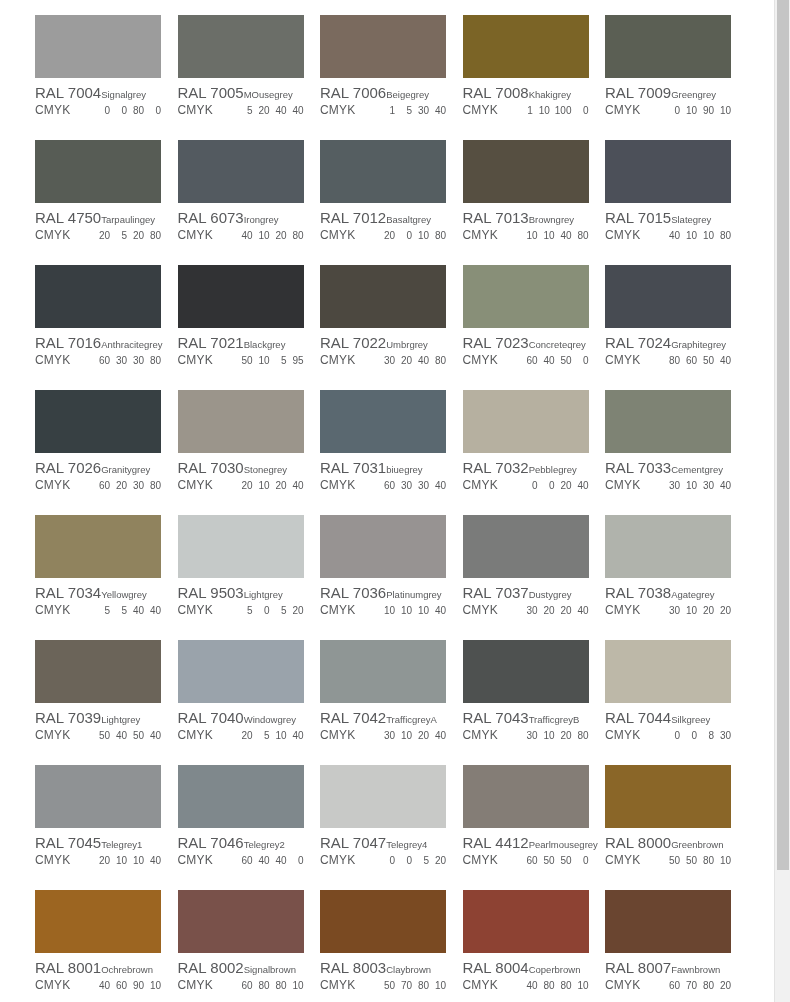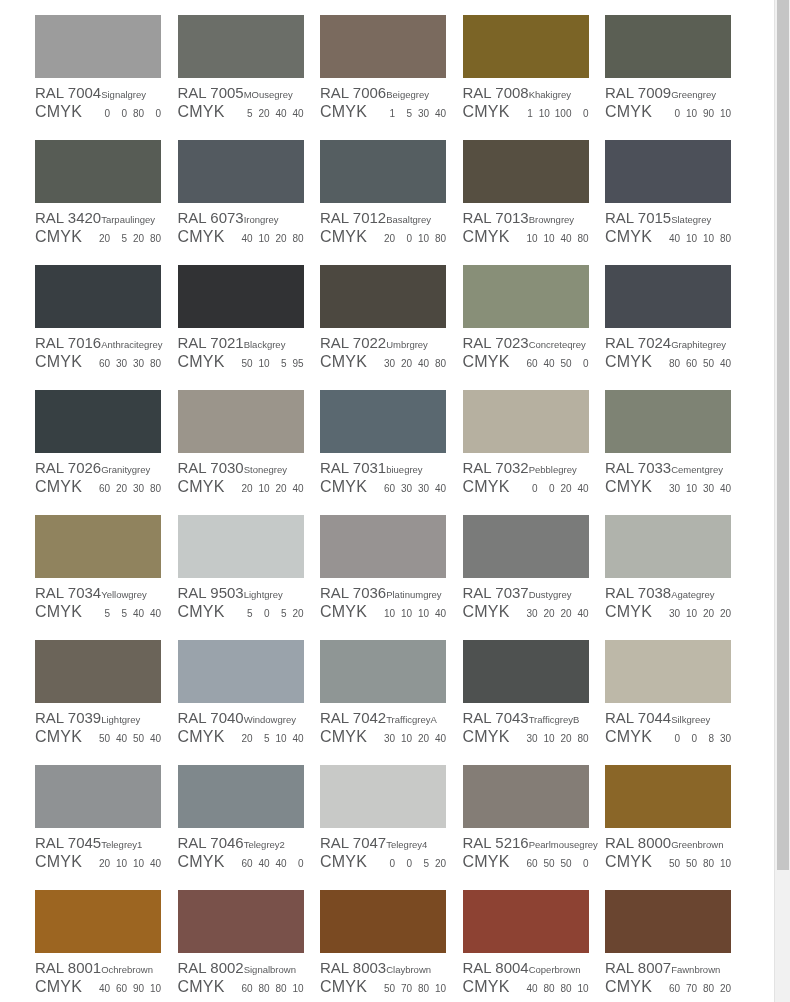--- a/index.html
+++ b/index.html
@@ -62,21 +62,21 @@
   .cmyk-row {
     margin-top: 2px;
     width: 126px;
     display: flex;
     align-items: baseline;
     white-space: nowrap;
     font-size: 10px;
     color: #58595b;
   }
   .cmyk-label {
-    font-size: 16px;
+    font-size: 12px;
     color: #58595b;
     letter-spacing: 0.2px;
   }
   .cmyk-values {
     margin-left: auto;
     display: flex;
     gap: 5px;
     font-size: 10px;
     color: #58595b;
   }
@@ -194,21 +194,21 @@
             <span>10</span>
             <span>90</span>
             <span>10</span>
           </span>
     </div>
   </div>
 
   <div class="swatch-card">
     <div class="chip" style="background: rgb(87, 92, 85);"></div>
     <div class="label-row">
-      <span class="ral-code">RAL 3420</span>
+      <span class="ral-code">RAL 4750</span>
       <span class="ral-name">Tarpaulingey</span>
     </div>
     <div class="cmyk-row">
       <span class="cmyk-label">CMYK</span>
       <span class="cmyk-values">
             <span>20</span>
             <span>5</span>
             <span>20</span>
             <span>80</span>
           </span>
@@ -670,21 +670,21 @@
             <span>0</span>
             <span>5</span>
             <span>20</span>
           </span>
     </div>
   </div>
 
   <div class="swatch-card">
     <div class="chip" style="background: rgb(132, 125, 118);"></div>
     <div class="label-row">
-      <span class="ral-code">RAL 5216</span>
+      <span class="ral-code">RAL 4412</span>
       <span class="ral-name">Pearlmousegrey</span>
     </div>
     <div class="cmyk-row">
       <span class="cmyk-label">CMYK</span>
       <span class="cmyk-values">
             <span>60</span>
             <span>50</span>
             <span>50</span>
             <span>0</span>
           </span>

